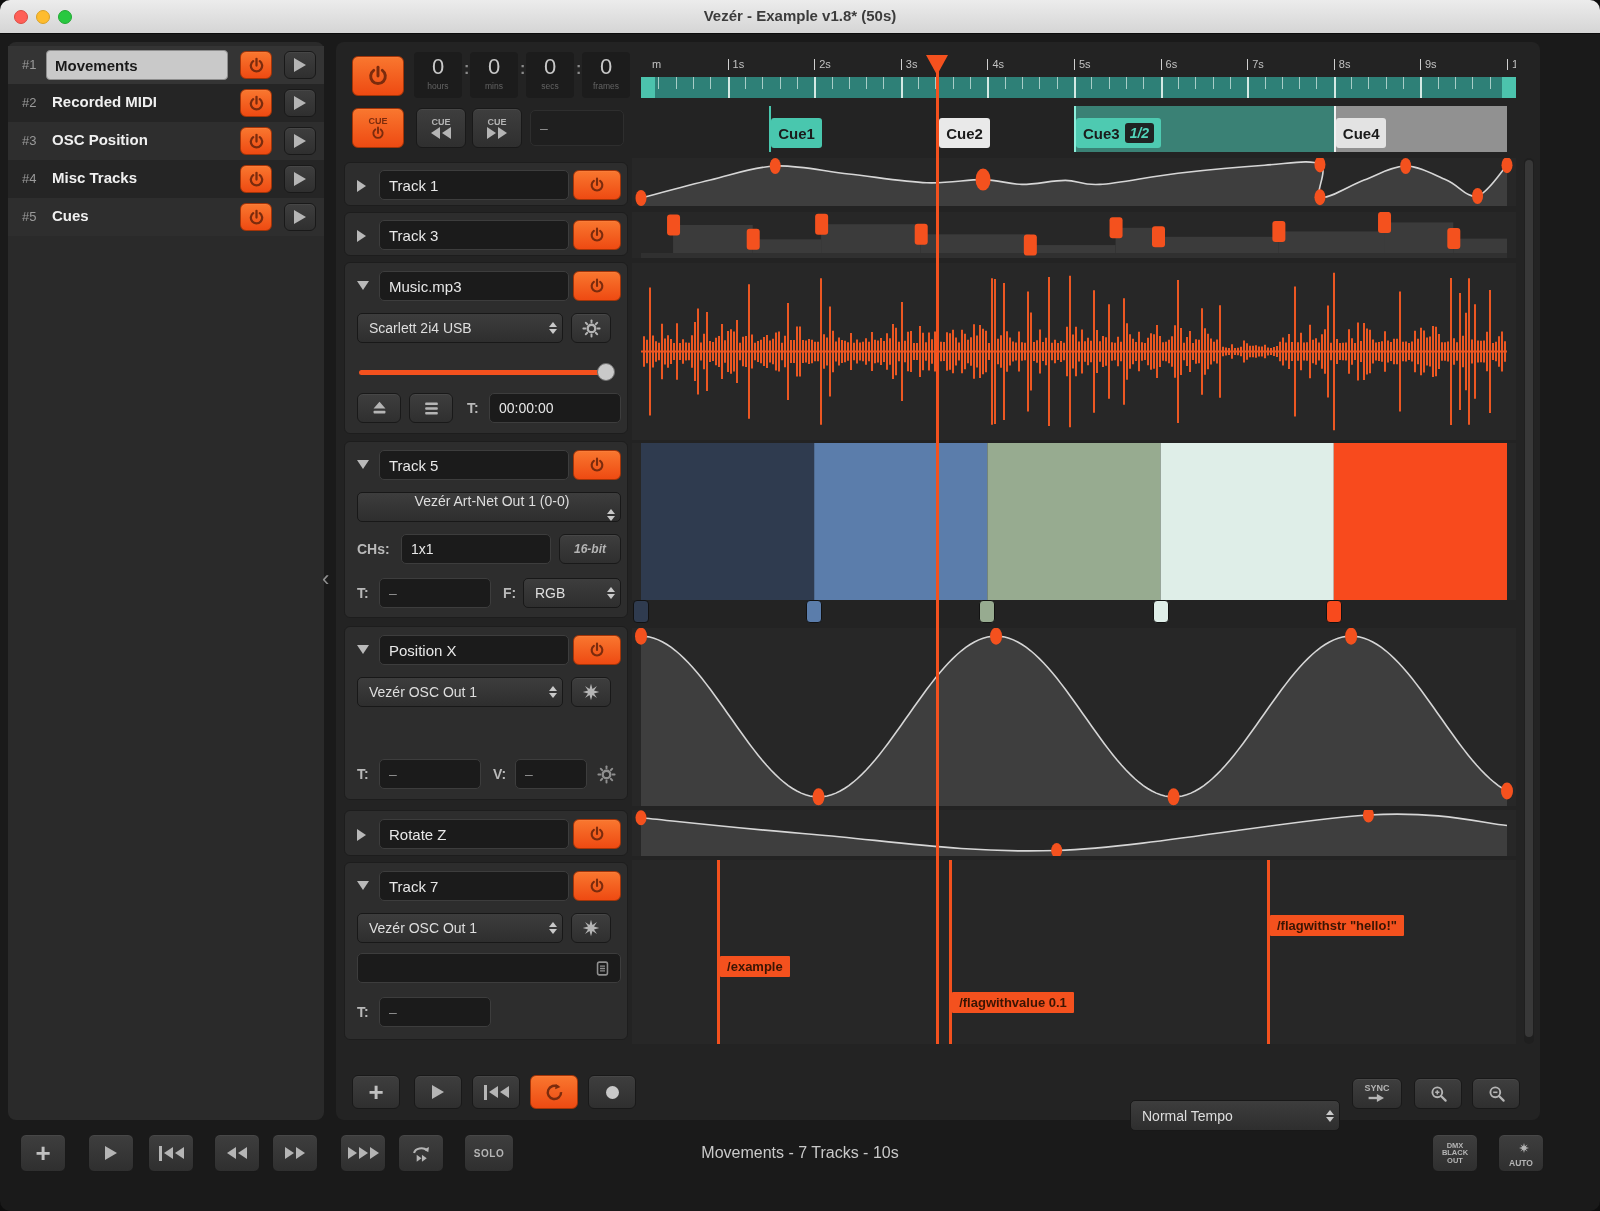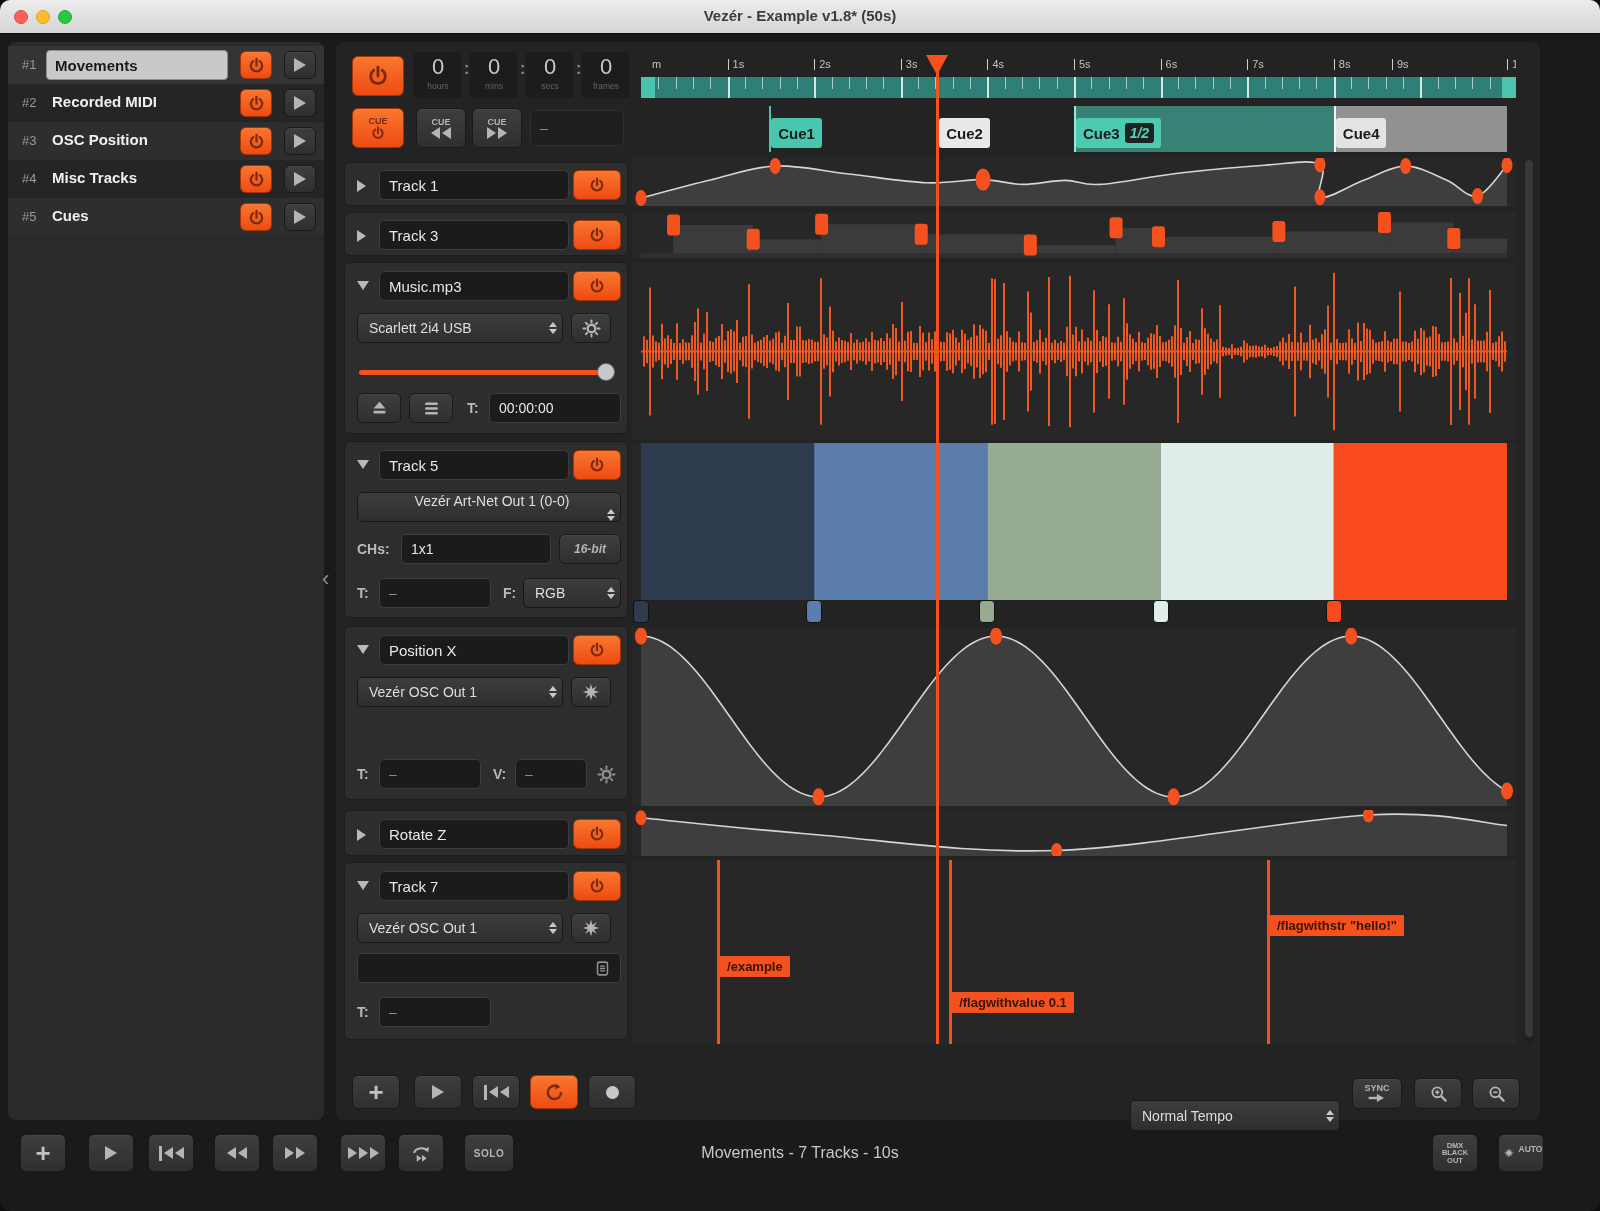--- a/index.html
+++ b/index.html
@@ -518,21 +518,21 @@
         <div style="position:absolute;left:0;top:0;width:100%;height:22px;">
             <span class="rlabel first" style="left: 16px;">m</span>
             <span class="rlabel" style="left: 95.6px;">1s</span>
             <span class="rlabel" style="left: 182.2px;">2s</span>
             <span class="rlabel" style="left: 268.8px;">3s</span>
             <span class="rlabel" style="left: 355.4px;">4s</span>
             <span class="rlabel" style="left: 442px;">5s</span>
             <span class="rlabel" style="left: 528.6px;">6s</span>
             <span class="rlabel" style="left: 615.2px;">7s</span>
             <span class="rlabel" style="left: 701.8px;">8s</span>
-            <span class="rlabel" style="left: 760px;">9s</span>
+            <span class="rlabel" style="left: 788px;">9s</span>
             <span class="rlabel" style="left: 875px;">10s</span>
           </div>
         <div class="rstrip" style="background: rgb(46, 128, 119);">
             <span class="rtick" style="left: 0px; width: 2px; height: 21px; opacity: 0.95;"></span>
             <span class="rtick" style="left: 17.32px; width: 1px; height: 12px; opacity: 0.7;"></span>
             <span class="rtick" style="left: 34.64px; width: 1px; height: 12px; opacity: 0.7;"></span>
             <span class="rtick" style="left: 51.96px; width: 1px; height: 12px; opacity: 0.7;"></span>
             <span class="rtick" style="left: 69.28px; width: 1px; height: 12px; opacity: 0.7;"></span>
             <span class="rtick" style="left: 86.6px; width: 2px; height: 21px; opacity: 0.95;"></span>
             <span class="rtick" style="left: 103.92px; width: 1px; height: 12px; opacity: 0.7;"></span>
@@ -1100,21 +1100,21 @@
   <div class="status" style="top:1144px;">Movements - 7 Tracks - 10s</div>
 
   <button class="btn bbar-btn" style="left:1432px;top:1134px;">
     <span class="tinybtn-lines">
         <span>DMX</span>
         <span>BLACK</span>
         <span>OUT</span>
       </span>
   </button>
   <button class="btn bbar-btn" style="left:1498px;top:1134px;">
-    <span style="display:flex;align-items:flex-start;gap:1px;">
+    <span style="display:flex;flex-direction:column;align-items:flex-end;gap:1px;">
         <span class="icon" style="transform:scale(.6)">
           <svg viewBox="0 0 24 24" width="18" height="18">
             <path fill="currentColor" d="M12 1l2 7 6-4-4 6 7 2-7 2 4 6-6-4-2 7-2-7-6 4 4-6-7-2 7-2-4-6 6 4z"></path>
           </svg>
         </span>
         <span style="font-size:8.5px;font-weight:bold;">AUTO</span>
       </span>
   </button>
 
 </div>

